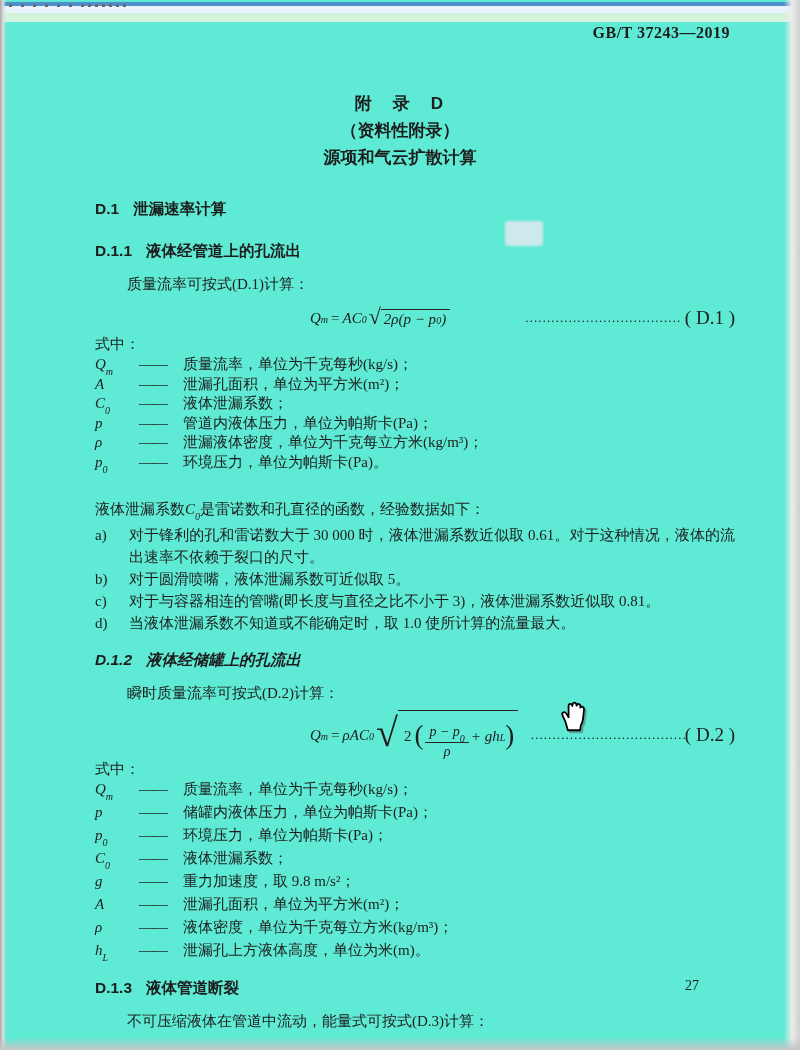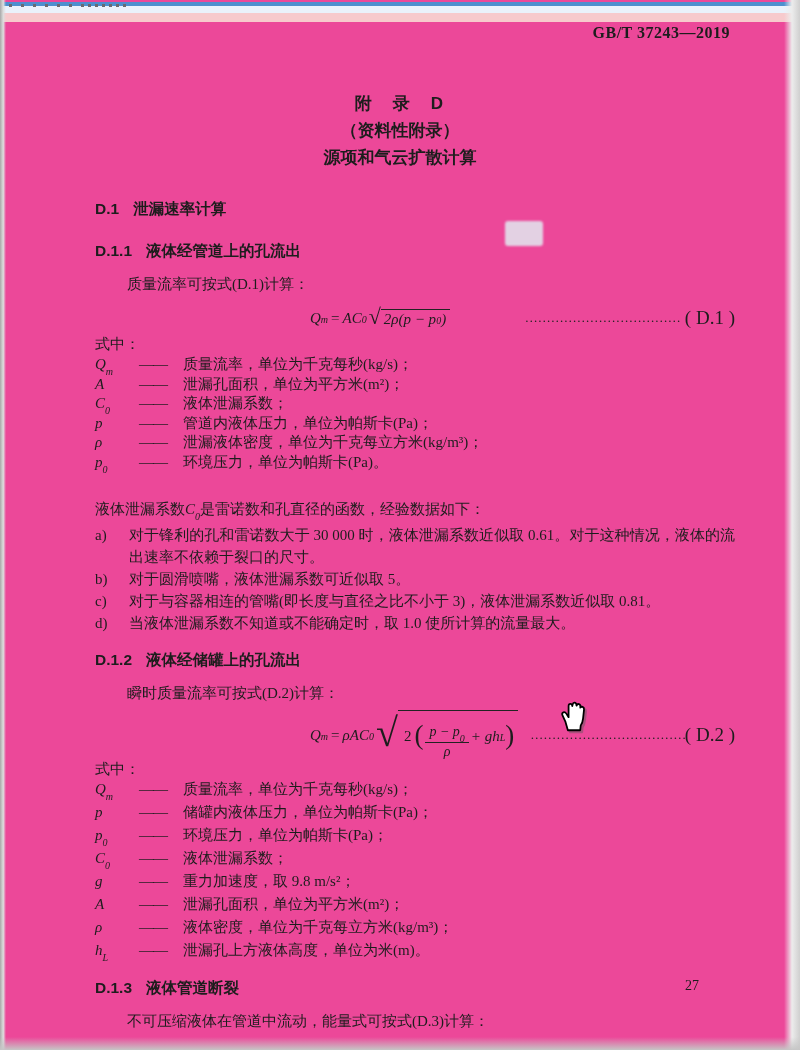--- a/index.html
+++ b/index.html
@@ -80,21 +80,21 @@
   .item { display:flex; line-height:22px; }
   .item .lbl { width:34px; flex:none; }
   .item .itx { flex:1; text-align:justify; }
   
   .hand { position:absolute; left:556px; top:697px; width:38px; height:38px;
     filter:drop-shadow(2.5px 2.5px 0 rgba(90,90,90,.45)); }
 </style>
 </head>
 <body>
 
-<div class="page" style="background: #ec4899;">
+<div class="page" style="background: #5eead4;">
 
   <div class="top-blue-line" style="background: rgb(78, 143, 206);"></div>
   <div class="top-strip-blue"></div>
   <div class="top-strip-yellow"></div>
   <div class="edge-left"></div>
   <div class="edge-right"></div>
   <div class="edge-bottom"></div>
   <div class="ticks">
     <i class="g1"></i>
       <i class="g1"></i>
@@ -206,21 +206,21 @@
       <div class="item">
           <span class="lbl">c)</span>
           <span class="itx">对于与容器相连的管嘴(即长度与直径之比不小于 3)，液体泄漏系数近似取 0.81。</span>
         </div>
       <div class="item">
           <span class="lbl">d)</span>
           <span class="itx">当液体泄漏系数不知道或不能确定时，取 1.0 使所计算的流量最大。</span>
         </div>
     </div>
 
-    <div class="sec" style="margin-top:16px;">
+    <div class="sec" style="margin-top:16px;font-style:italic;">
       <span class="num">D.1.2</span><span>液体经储罐上的孔流出</span>
     </div>
 
     <div class="para">瞬时质量流率可按式(D.2)计算：</div>
 
     <div class="eq-row eq-d2">
       <span class="fspace"></span>
       <span class="formula">
         <span>Q</span>
           <sub>m</sub>

